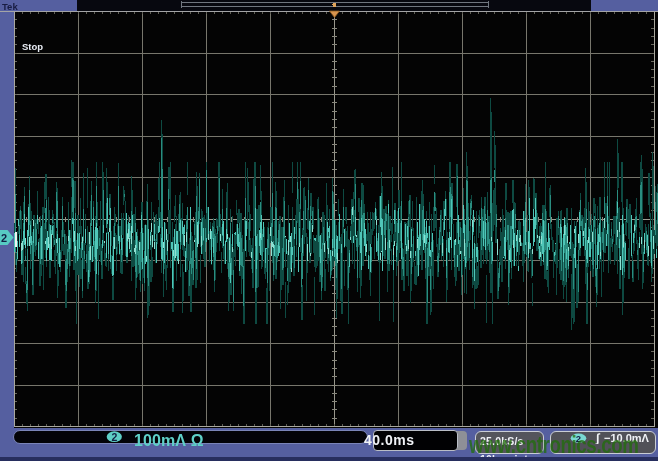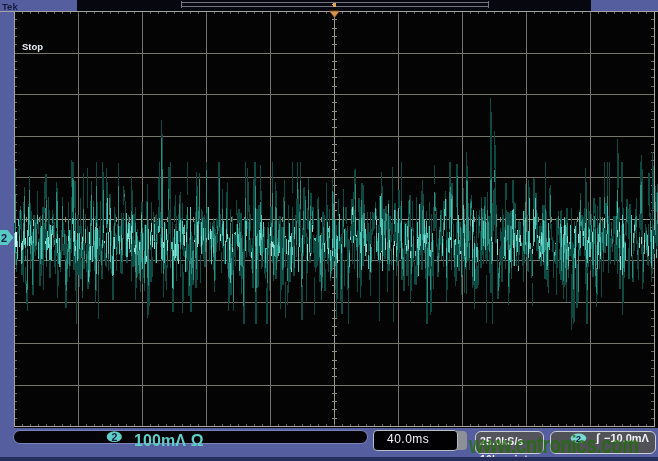--- a/index.html
+++ b/index.html
@@ -75,21 +75,21 @@
 
   <div class="abs" style="left:13px;top:429.5px;width:355px;height:14.5px;background:#030308;border:1px solid #7a84b8;border-radius:7px;box-sizing:border-box;"></div>
   <svg class="abs" style="left:105px;top:430px" width="280" height="14">
     <ellipse cx="9.3" cy="6.7" rx="7.6" ry="5.4" fill="#5ecec6"></ellipse>
     <text x="9.3" y="10.6" font-size="10.5" font-weight="bold" fill="#122045" text-anchor="middle" font-family="Liberation Sans">2</text>
   </svg>
   <div class="abs" style="left:134px;top:432px;font-size:16px;font-weight:bold;color:#5fd0c8;letter-spacing:0.1px;">100mΛ Ω</div>
 
   <div class="abs" style="left:448px;top:431px;width:18.5px;height:18.5px;background:#8e9097;border-radius:4px;"></div>
   <div class="abs" style="left:372.5px;top:429.5px;width:85px;height:21px;background:#010103;border:1px solid #b9bdc6;border-radius:4px;box-sizing:border-box;"></div>
-  <div class="abs" style="left:387px;top:431.8px;font-size:12px;font-weight:normal;color:#f0f2f6;letter-spacing:0.5px;">40.0ms</div>
+  <div class="abs" style="left:364px;top:431.8px;font-size:14px;font-weight:bold;color:#f0f2f6;letter-spacing:0.5px;">40.0ms</div>
 
   <div class="abs" style="left:475px;top:430.5px;width:69px;height:23px;background:#54555c;border:1.4px solid #c9cdd5;border-radius:6px;box-sizing:border-box;"></div>
   <div class="abs" style="left:480px;top:431.5px;font-size:10.5px;font-weight:bold;color:#f0f2f6;line-height:18px;letter-spacing:0.2px;">25.0kS/s<br>10k points</div>
 
   <div class="abs" style="left:550px;top:430.5px;width:106px;height:23px;background:#515158;border:1.4px solid #c9cdd5;border-radius:6px;box-sizing:border-box;"></div>
   <svg class="abs" style="left:569px;top:432.5px" width="22" height="11">
     <ellipse cx="9.5" cy="5.2" rx="7.8" ry="4.6" fill="#79d8d2"></ellipse>
     <text x="9.5" y="8.9" font-size="9.5" font-weight="bold" fill="#122045" text-anchor="middle" font-family="Liberation Sans">2</text>
   </svg>
   <svg class="abs" style="left:595px;top:432px" width="62" height="12">

